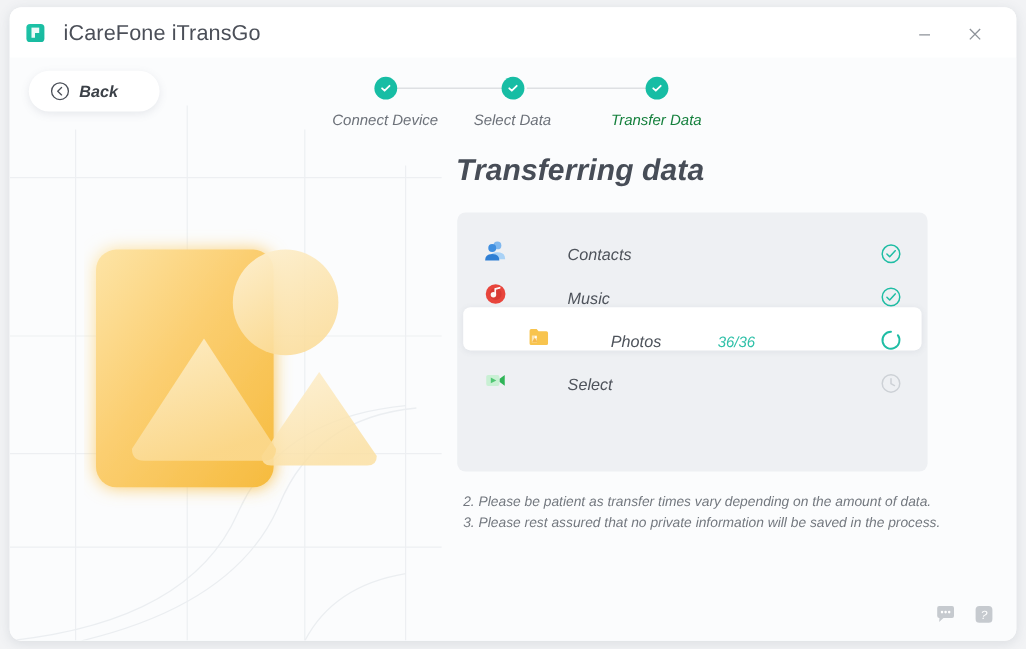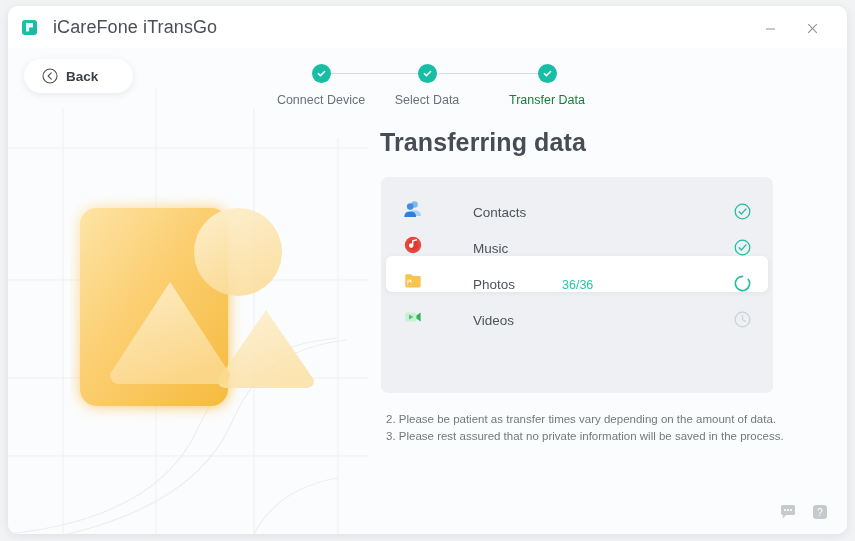--- a/index.html
+++ b/index.html
@@ -73,20 +73,21 @@
   .win-btn svg { display:block; }
 
   
   #body-area {
     position: absolute;
     left: 0; top: 42px;
     width: 839px;
     height: 486px;
     background: #fbfcfd;
     overflow: hidden;
+    font-style: italic;
   }
   #bg-pattern {
     position: absolute;
     left: 0; top: 0;
     width: 839px; height: 486px;
     pointer-events: none;
   }
 
   
   #back-button {
@@ -182,20 +183,21 @@
     margin: 0 5px;
     display: flex;
     align-items: flex-end;
     border-radius: 6px;
     gap: 39px;
   }
   #row-0 { margin-top: 7px; }
   .transfer-row.active {
     background: #ffffff;
     box-shadow: 0 1px 5px rgba(90,100,120,0.09);
+    padding-left: 36px;
   }
   .row-icon {
     width: 22px; height: 22px;
     margin-left: 16px;
     flex: none;
     display: flex;
     align-items: center;
     justify-content: center;
   }
   .row-label {
@@ -441,21 +443,21 @@
       </div>
 
       <div class="transfer-row">
         <span class="row-icon">
           <svg width="20" height="20" viewBox="0 0 20 20">
             <rect x="2.2" y="5.4" width="11" height="9.2" rx="1.6" fill="#c9f0d4"></rect>
             <path d="M 13.4 8.6 L 17.6 5.6 L 17.6 14.4 L 13.4 11.4 Z" fill="#2fb457"></path>
             <path d="M 6 7.6 L 10.6 10 L 6 12.4 Z" fill="#3cbf63" opacity="0.85"></path>
           </svg>
         </span>
-        <span class="row-label">Videos</span>
+        <span class="row-label">Select</span>
         <span class="row-count"></span>
         <span class="row-status">
           <svg width="17" height="17" viewBox="0 0 17 17">
             <circle cx="8.5" cy="8.5" r="7.3" fill="none" stroke="#cdd1d6" stroke-width="1.25"></circle>
             <path d="M 8.5 4.6 L 8.5 8.7 L 11.4 10.3" fill="none" stroke="#cdd1d6" stroke-width="1.25" stroke-linecap="round" stroke-linejoin="round"></path>
           </svg>
         </span>
       </div>
     </div>
 

